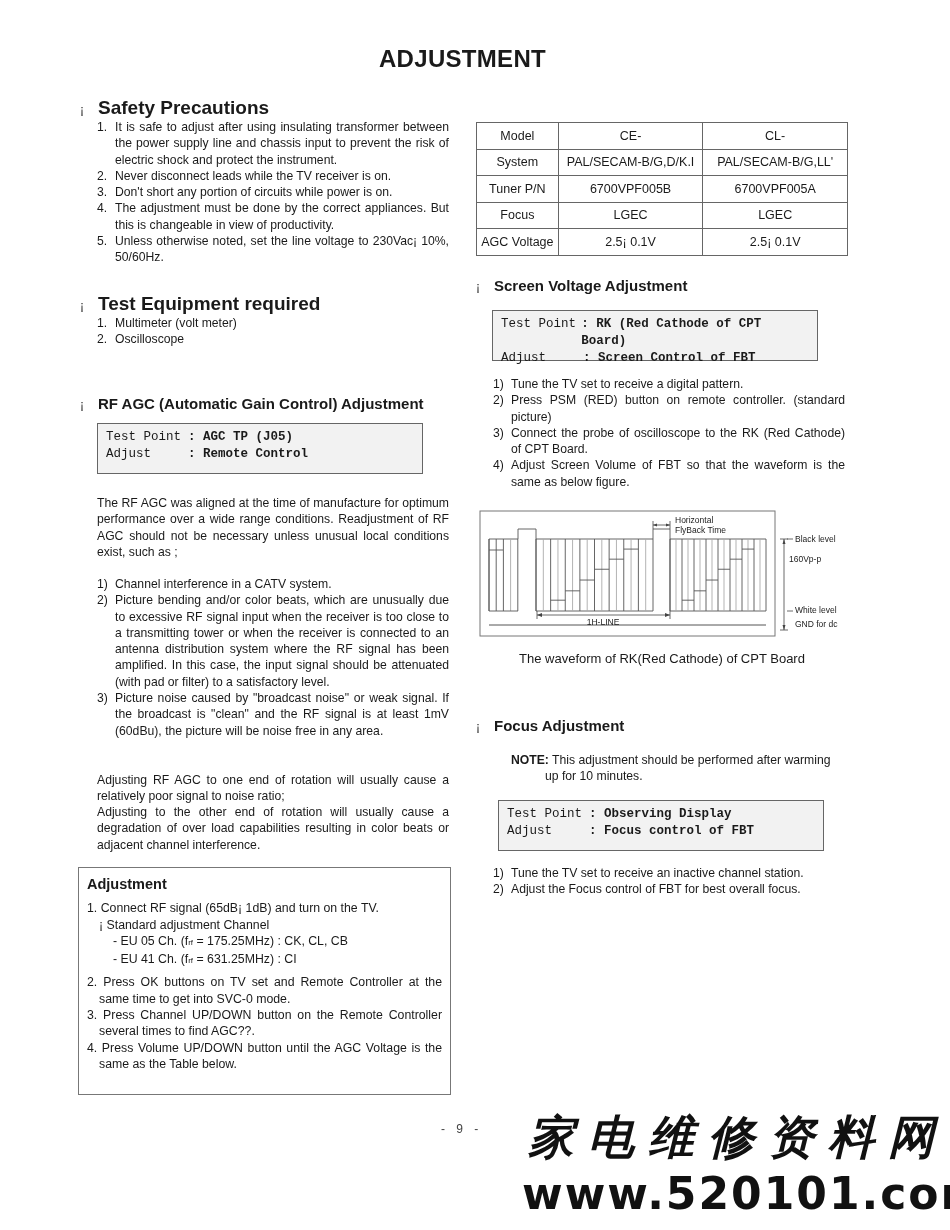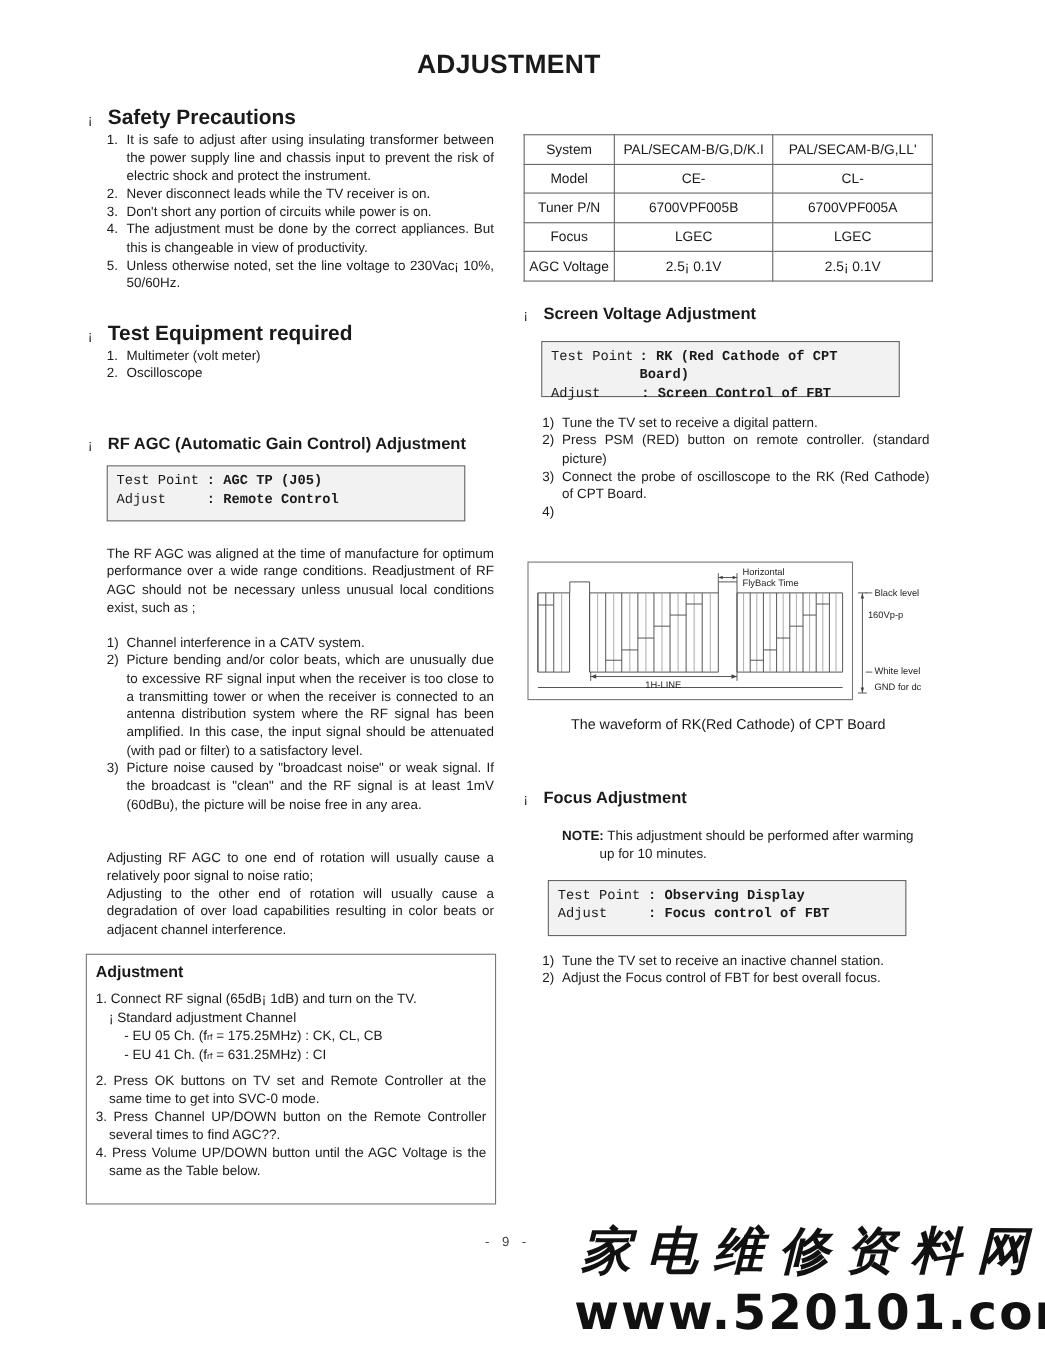--- a/index.html
+++ b/index.html
@@ -85,28 +85,28 @@
 </div>
 
 <table class="abs spec" style="left:476px; top:122px; width:372px;">
   <colgroup>
       <col style="width:82px">
       <col style="width:145px">
       <col style="width:145px">
     </colgroup>
   <tbody id="spec-body">
       <tr>
+        <td>Model</td>
+        <td>CE-</td>
+        <td>CL-</td>
+      </tr>
+      <tr>
         <td>System</td>
         <td>PAL/SECAM-B/G,D/K.I</td>
         <td>PAL/SECAM-B/G,LL'</td>
-      </tr>
-      <tr>
-        <td>Model</td>
-        <td>CE-</td>
-        <td>CL-</td>
       </tr>
       <tr>
         <td>Tuner P/N</td>
         <td>6700VPF005B</td>
         <td>6700VPF005A</td>
       </tr>
       <tr>
         <td>Focus</td>
         <td>LGEC</td>
         <td>LGEC</td>
@@ -129,21 +129,21 @@
     </div>
   <div class="tp-row">
       <span class="tp-label">Adjust</span>
       <span class="tp-val">: Screen Control of FBT</span>
     </div>
 </div>
 <div class="abs body-text" style="left:493px; top:376px; width:352px;">
   <div class="li"><span class="num">1)</span><span>Tune the TV set to receive a digital pattern.</span></div>
   <div class="li"><span class="num">2)</span><span>Press PSM (RED) button on remote controller. (standard picture)</span></div>
   <div class="li"><span class="num">3)</span><span>Connect the probe of oscilloscope to the RK (Red Cathode) of CPT Board.</span></div>
-  <div class="li"><span class="num">4)</span></div>
+  <div class="li"><span class="num">4)</span><span>Adjust Screen Volume of FBT so that the waveform is the same as below figure.</span></div>
 </div>
 
 <svg class="abs" style="left:479px; top:510px;" width="370" height="130" xmlns="http://www.w3.org/2000/svg">
   <rect x="1" y="1" width="295" height="125" fill="none" stroke="#777" stroke-width="1"></rect>
   <g id="wave-g">
       <line x1="10" y1="29" x2="39" y2="29" stroke="#555" stroke-width="0.9"></line>
       <line x1="10" y1="29" x2="10" y2="101" stroke="#555" stroke-width="0.9"></line>
       <line x1="10" y1="29" x2="10" y2="101" stroke="#555" stroke-width="0.9"></line>
       <line x1="17.2" y1="29" x2="17.2" y2="101" stroke="#555" stroke-width="0.9"></line>
       <line x1="24.4" y1="29" x2="24.4" y2="101" stroke="#555" stroke-width="0.9"></line>

